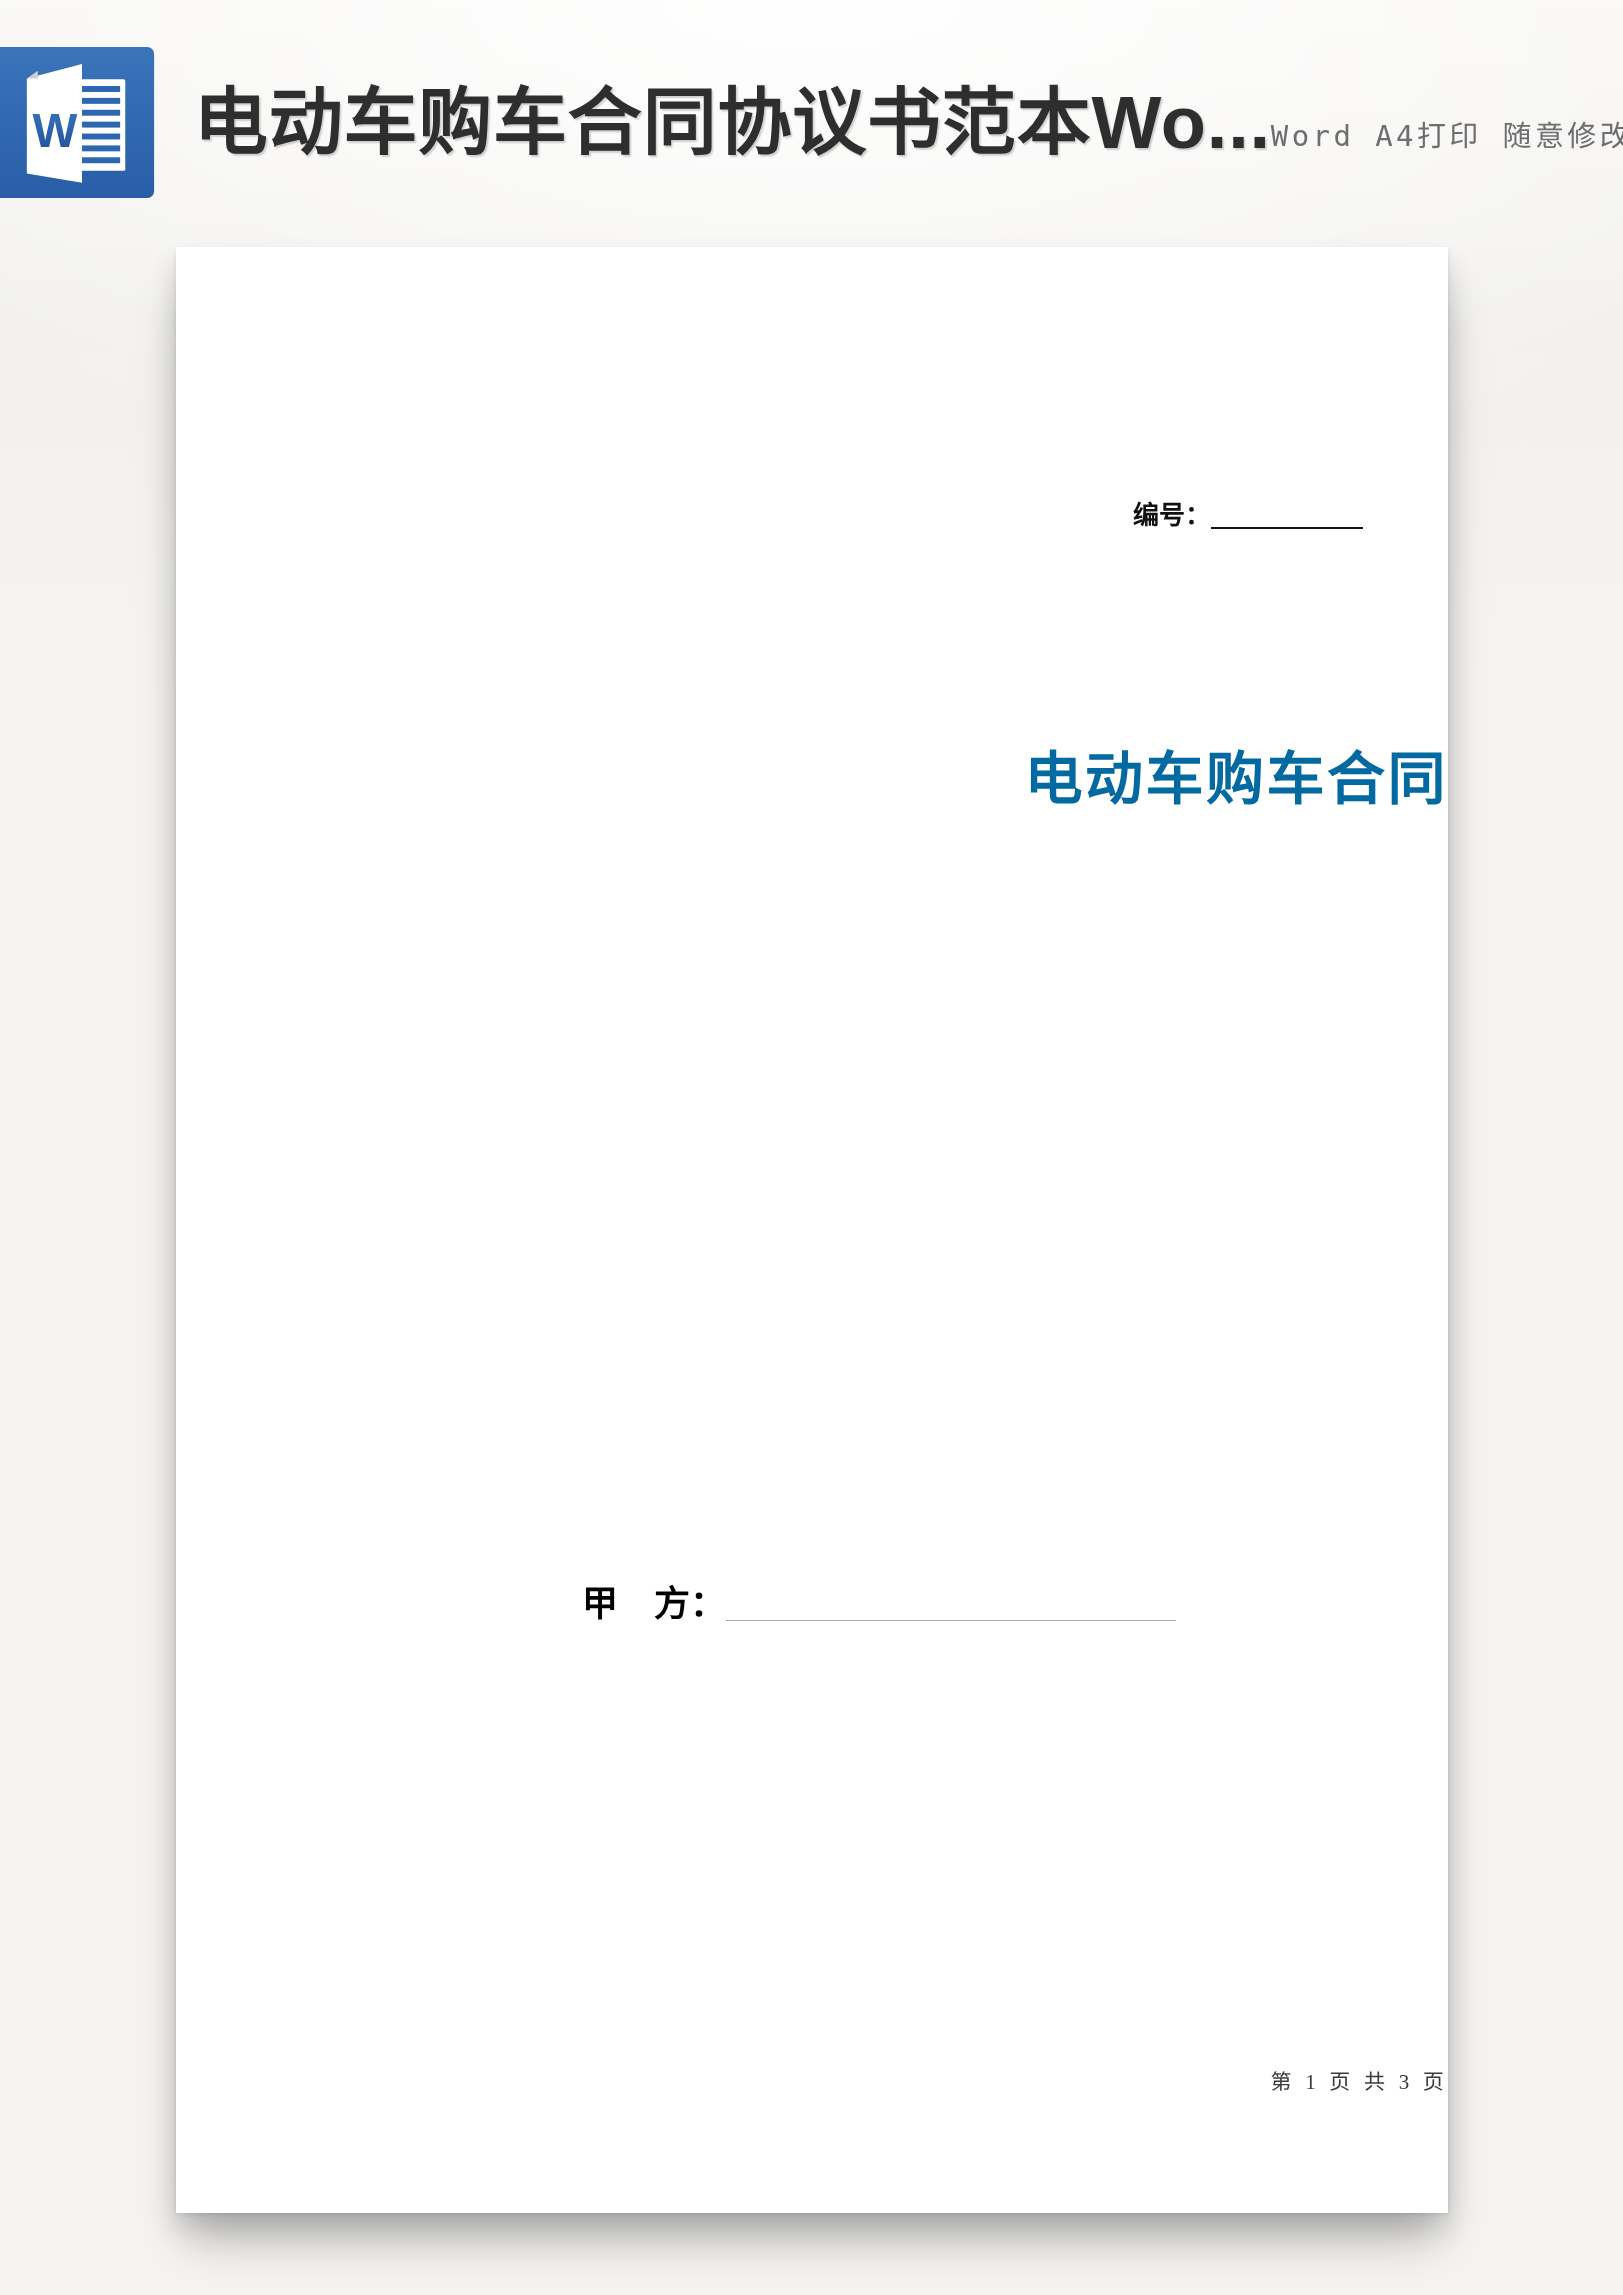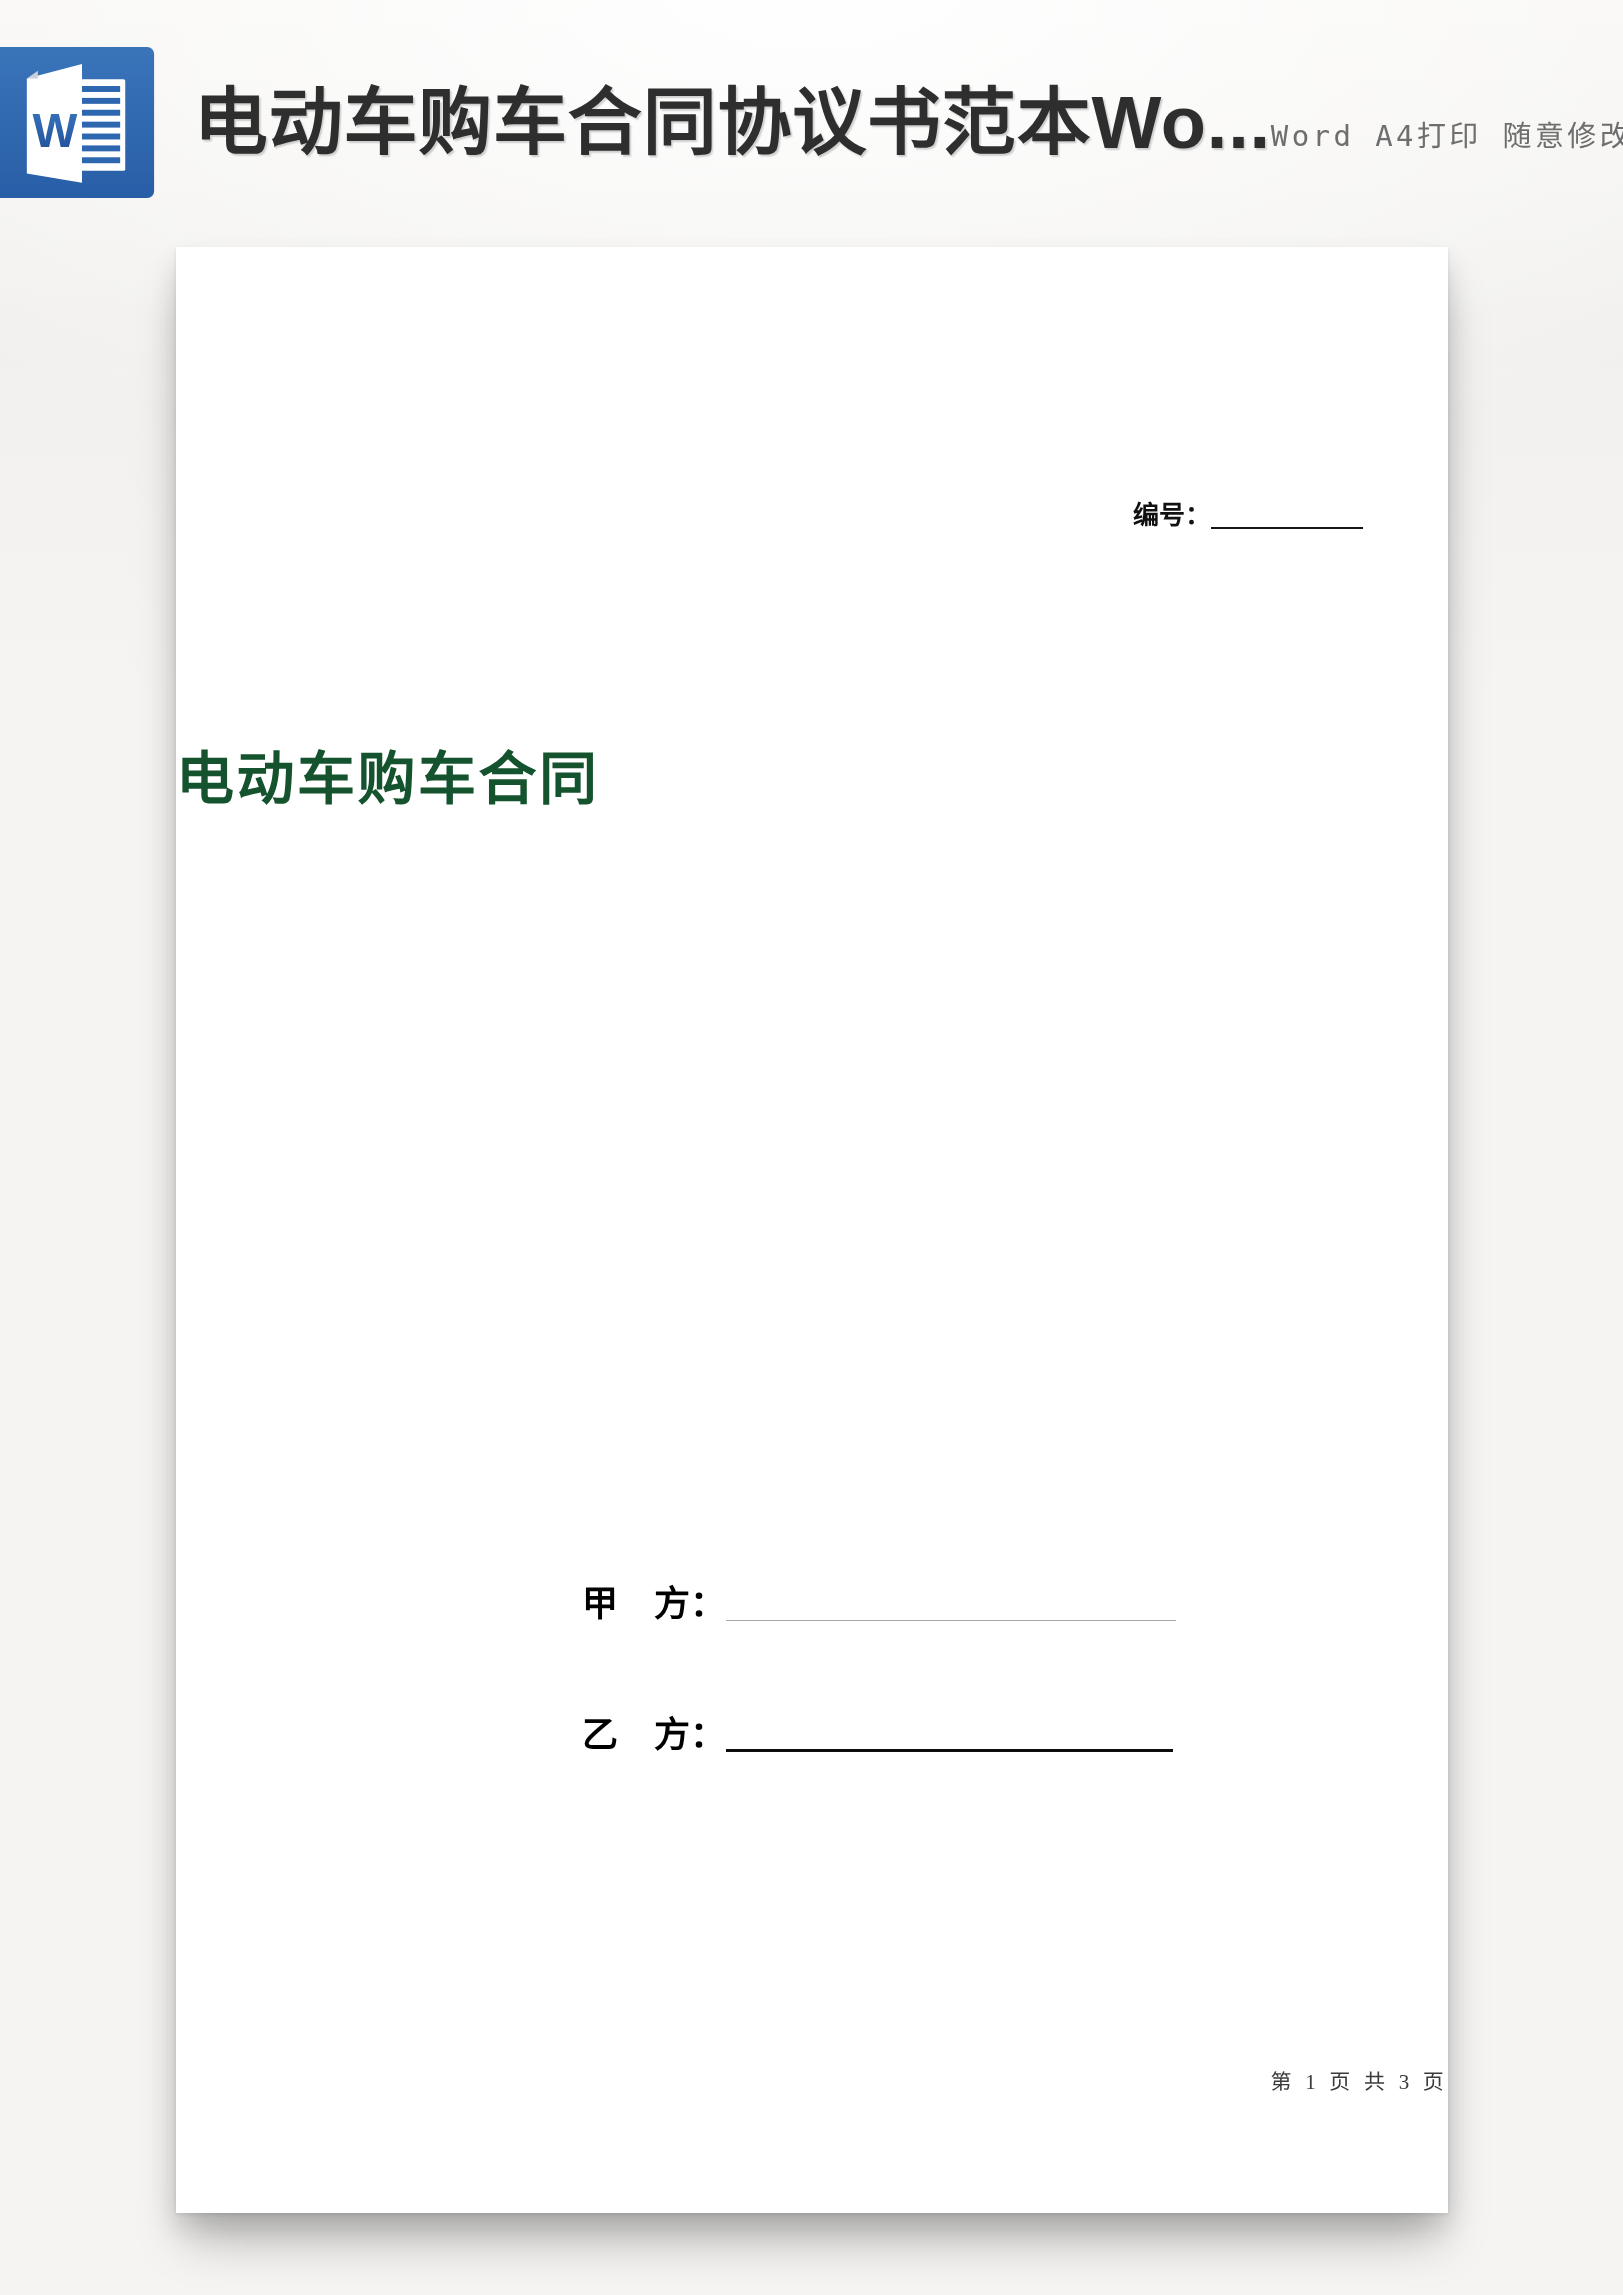--- a/index.html
+++ b/index.html
@@ -80,26 +80,26 @@
   }
   .blank { display: inline-block; vertical-align: -5px; }
   .blank-number { width: 152px; border-bottom: 2.5px solid #161616; height: 25px; }
 
   
   .doc-title {
     position: absolute;
     top: 485px;
     left: 0;
     width: 100%;
-    text-align: left;
+    text-align: right;
     font-family: "Liberation Serif", "DejaVu Serif", serif;
     font-weight: bold;
     font-size: 58px;
     letter-spacing: 2.5px;
-    color: #14532d;
+    color: #0369a1;
     white-space: nowrap;
   }
 
   
   .field-row {
     position: absolute;
     left: 406px;
     font-family: "Liberation Serif", "DejaVu Serif", serif;
     font-weight: bold;
     font-size: 36px;
@@ -176,23 +176,20 @@
     <div class="doc-number">
       <span>编号：</span><span class="blank blank-number"></span>
     </div>
 
     <h1 class="doc-title">电动车购车合同</h1>
 
     <div class="field-row row-party-a">
       <span>甲　方：</span><span class="blank blank-party-a"></span>
     </div>
 
-    <div class="field-row row-party-b">
-      <span>乙　方：</span><span class="blank blank-party-b"></span>
-    </div>
 
 
     <footer class="page-footer">第 1 页 共 3 页</footer>
 
   </main>
 
 </div>
 
 
 </body></html>

